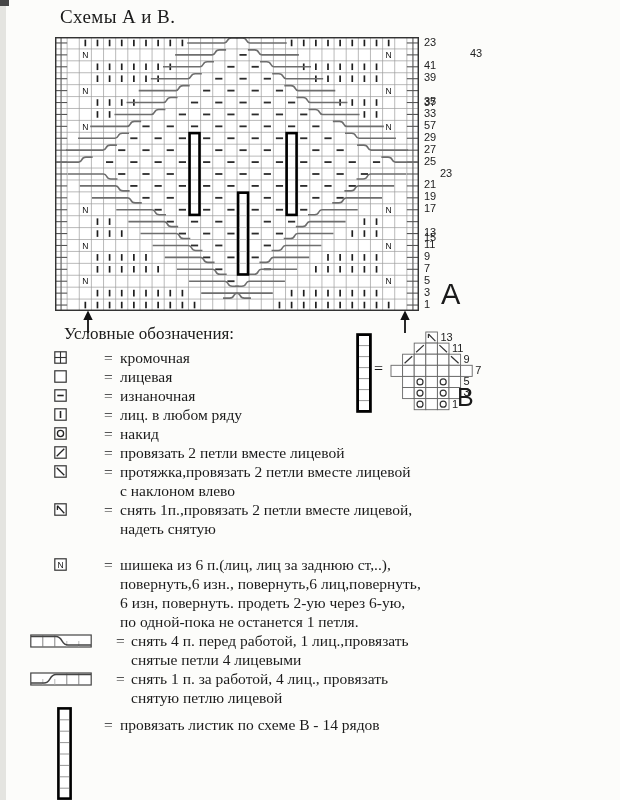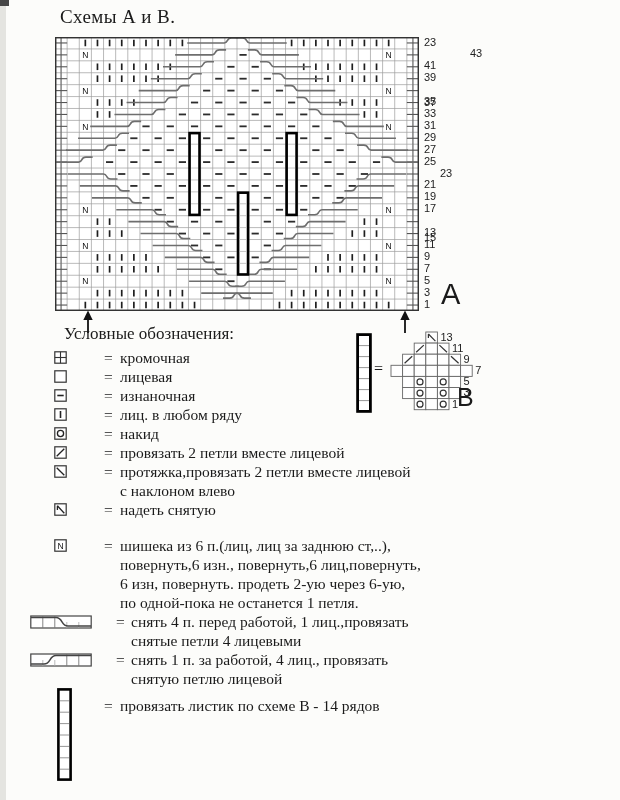--- a/index.html
+++ b/index.html
@@ -515,21 +515,21 @@
       </svg>
   </div>
   <div id="rownums">
       <div class="rownum" style="top: 36.5px;">23</div>
       <div class="rownum" style="top: 48.413px; margin-left: 46px;">43</div>
       <div class="rownum" style="top: 60.3261px;">41</div>
       <div class="rownum" style="top: 72.2391px;">39</div>
       <div class="rownum" style="top: 97px;">37</div>
       <div class="rownum" style="top: 96.0652px;">35</div>
       <div class="rownum" style="top: 107.978px;">33</div>
-      <div class="rownum" style="top: 119.891px;">31</div>
+      <div class="rownum" style="top: 119.891px;">57</div>
       <div class="rownum" style="top: 131.804px;">29</div>
       <div class="rownum" style="top: 143.717px;">27</div>
       <div class="rownum" style="top: 155.63px;">25</div>
       <div class="rownum" style="top: 167.543px; margin-left: 16px;">23</div>
       <div class="rownum" style="top: 179.457px;">21</div>
       <div class="rownum" style="top: 191.37px;">19</div>
       <div class="rownum" style="top: 203.283px;">17</div>
       <div class="rownum" style="top: 232px;">15</div>
       <div class="rownum" style="top: 227.109px;">13</div>
       <div class="rownum" style="top: 239.022px;">11</div>
@@ -713,20 +713,21 @@
         <div class="li">
           <span class="sym">
             <svg width="13" height="13" viewBox="0 0 13 13">
               <rect x="0.8" y="0.8" width="11.4" height="11.4" fill="#fff" stroke="#333" stroke-width="1.2"></rect>
               <line x1="3.4" y1="2.8" x2="3.4" y2="7" stroke="#222" stroke-width="1.3"></line>
               <line x1="3.4" y1="2.8" x2="10.3" y2="10.3" stroke="#222" stroke-width="1.3"></line>
             </svg>
           </span>
           <span class="eq">=</span>
           <div class="txt">
+            <div>снять 1п.,провязать 2 петли вместе лицевой,</div>
             <div>надеть снятую</div>
           </div>
         </div>
         <div class="li gap-top">
           <span class="sym">
             <svg width="13" height="13" viewBox="0 0 13 13">
               <rect x="0.8" y="0.8" width="11.4" height="11.4" fill="#fff" stroke="#333" stroke-width="1.2"></rect>
               <text x="6.5" y="9.7" text-anchor="middle" font-size="8.5" font-family="Liberation Sans, sans-serif" fill="#111">N</text>
             </svg>
           </span>

